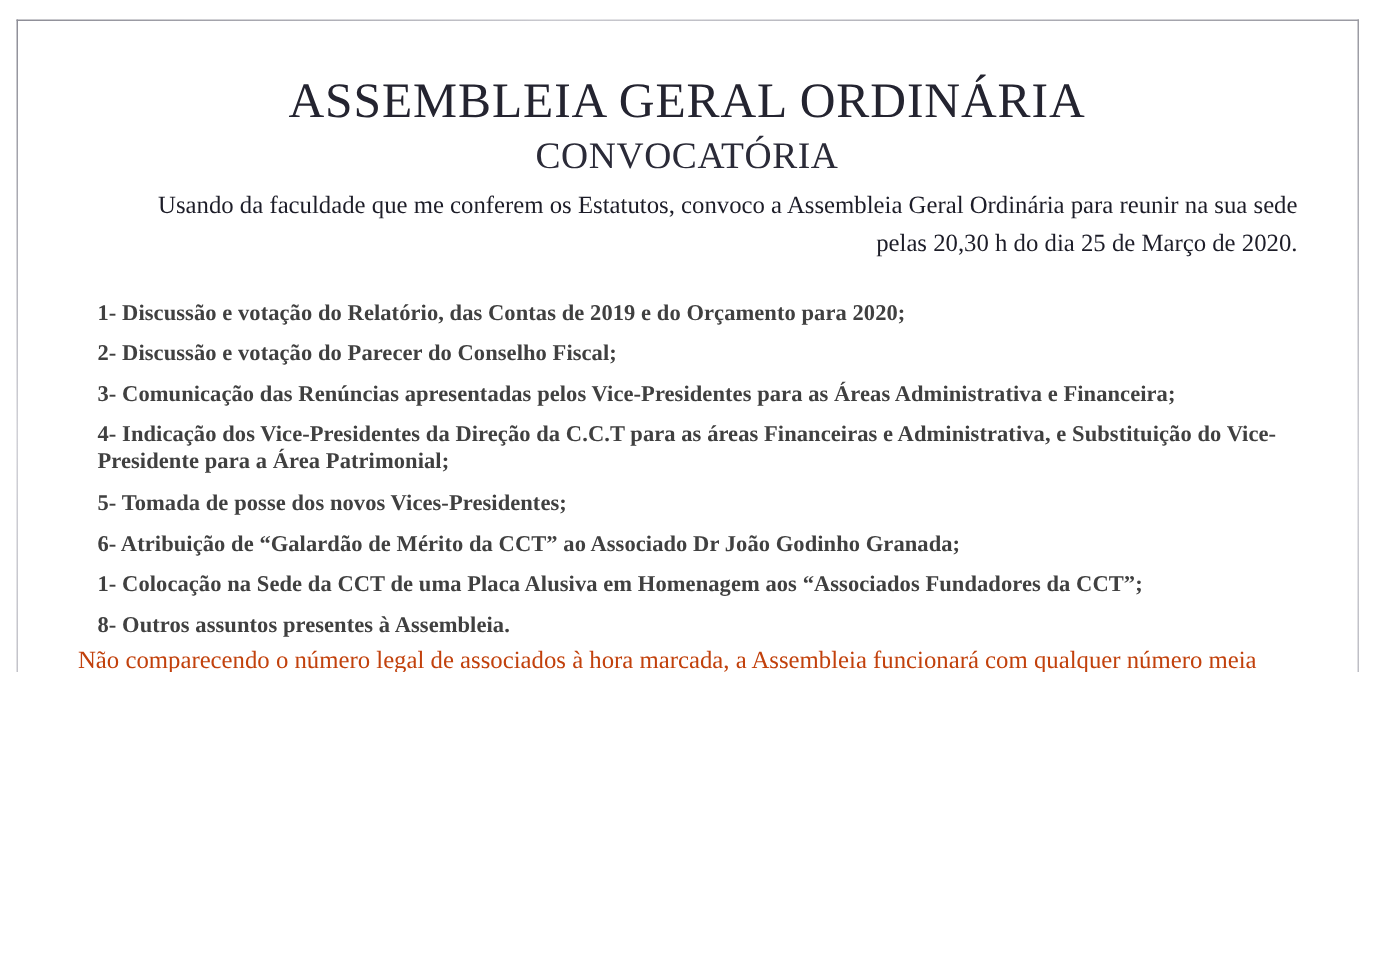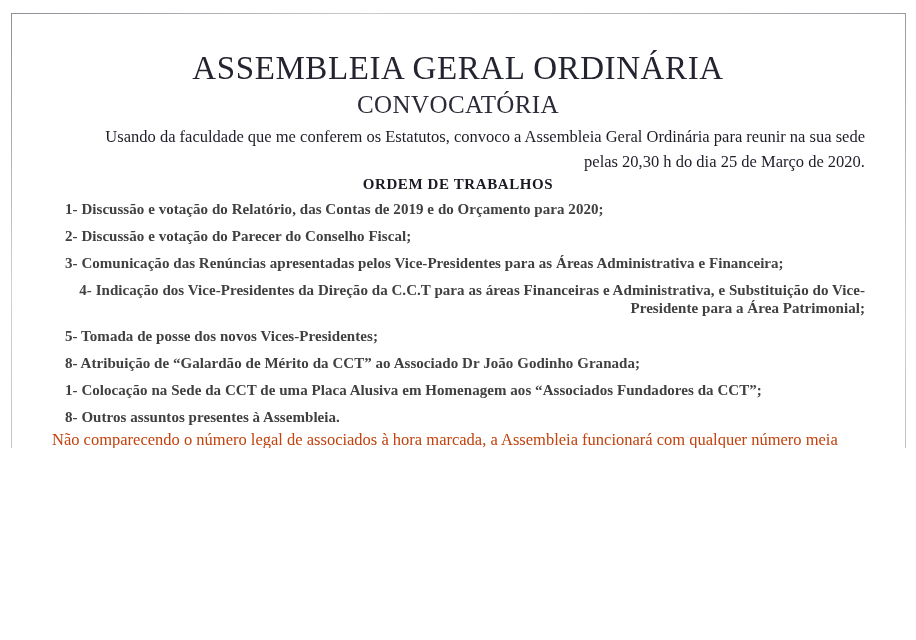--- a/index.html
+++ b/index.html
@@ -121,21 +121,21 @@
     width: 800px;
   }
   .agenda-item {
     font-size: 15px;
     font-weight: bold;
     line-height: 18px;
     color: #404040;
     margin-bottom: 9px;
     letter-spacing: 0.05px;
   }
-  .agenda-item.tall { margin-bottom: 10px; text-align: right; }
+  .agenda-item.tall { margin-bottom: 10px; }
 
   .closing {
     position: absolute;
     left: 52px;
     top: 427px;
     width: 805px;
     font-size: 16.5px;
     line-height: 25px;
     color: #c2410c;
   }
@@ -197,29 +197,28 @@
   <div class="scan-edge scan-edge-bottom"></div>
 
   <div class="doc">
 
     <div class="title-main">ASSEMBLEIA GERAL ORDINÁRIA</div>
 
     <div class="title-sub">CONVOCATÓRIA</div>
 
     <div class="intro">Usando da faculdade que me conferem os Estatutos, convoco a Assembleia Geral Ordinária para reunir na sua sede pelas 20,30 h do dia 25 de Março de 2020.</div>
 
-    <div class="agenda-heading">ORDEM DE TRABALHOS</div>
 
     <div class="agenda">
       <div class="agenda-item">1- Discussão e votação do Relatório, das Contas de 2019 e do Orçamento para 2020;</div>
       <div class="agenda-item">2- Discussão e votação do Parecer do Conselho Fiscal;</div>
       <div class="agenda-item">3- Comunicação das Renúncias apresentadas pelos Vice-Presidentes para as Áreas Administrativa e Financeira;</div>
       <div class="agenda-item tall">4- Indicação dos Vice-Presidentes da Direção da C.C.T para as áreas Financeiras e Administrativa, e Substituição do Vice-Presidente para a Área Patrimonial;</div>
       <div class="agenda-item">5- Tomada de posse dos novos Vices-Presidentes;</div>
-      <div class="agenda-item">8- Atribuição de “Galardão de Mérito da CCT” ao Associado Dr João Godinho Granada;</div>
+      <div class="agenda-item">6- Atribuição de “Galardão de Mérito da CCT” ao Associado Dr João Godinho Granada;</div>
       <div class="agenda-item">1- Colocação na Sede da CCT de uma Placa Alusiva em Homenagem aos “Associados Fundadores da CCT”;</div>
       <div class="agenda-item">8- Outros assuntos presentes à Assembleia.</div>
     </div>
 
     <div class="closing">Não comparecendo o número legal de associados à hora marcada, a Assembleia funcionará com qualquer número meia hora depois, conforme o Artº. 21 dos Estatutos.</div>
 
 
     <div class="sign-title">O Presidente da Assembleia Geral</div>
 
     <svg class="signature-svg" viewBox="0 0 330 152">

